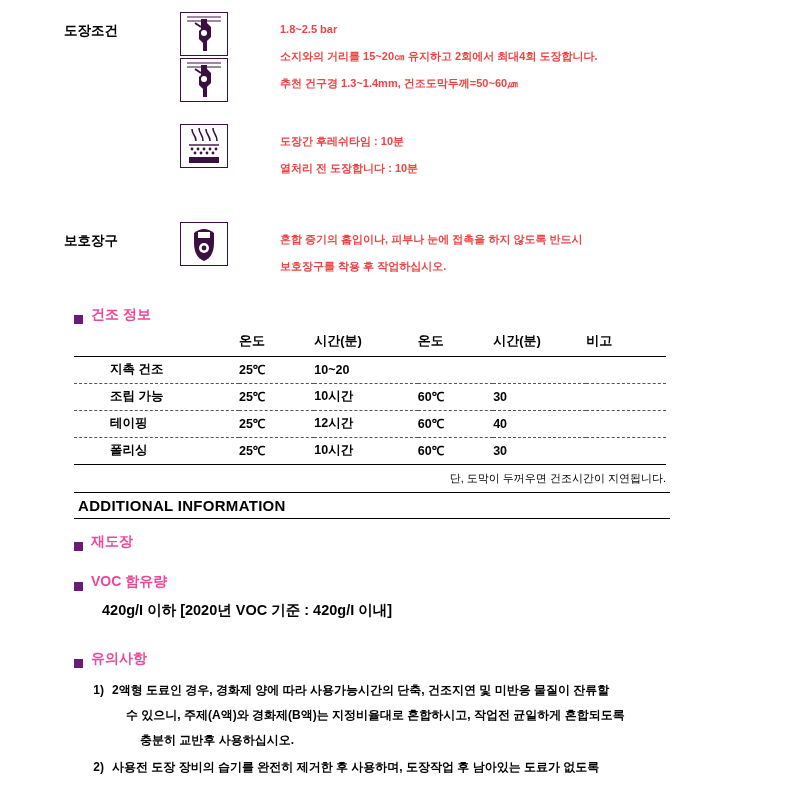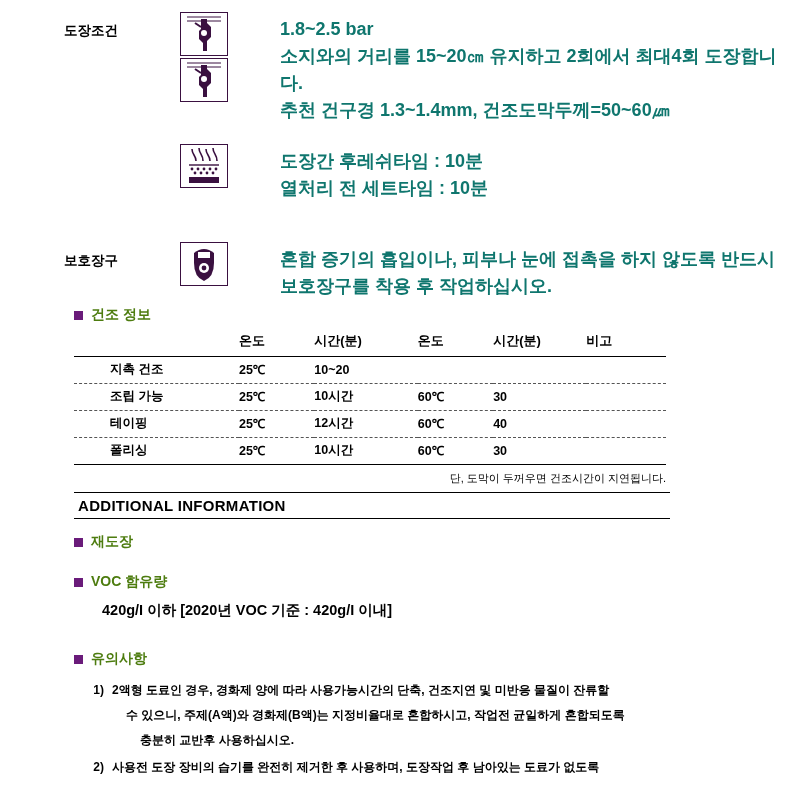--- a/index.html
+++ b/index.html
@@ -54,33 +54,33 @@
     height: 42px;
     border: 1.5px solid #3a1040;
     margin-bottom: 2px;
     background: #fff;
     position: relative;
     overflow: hidden;
   }
   .spec-text {
     flex: 1;
     padding-top: 4px;
-    font-size: 18px;
+    font-size: 11px;
     line-height: 27px;
     font-weight: bold;
-    color: #0f766e;
+    color: #ef4444;
   }
 
   
   .sq-heading {
     display: flex;
-    align-items: center;
+    align-items: flex-end;
     font-size: 14px;
     font-weight: bold;
-    color: #4d7c0f;
+    color: #ec4899;
   }
   .sq-heading .sq {
     width: 9px;
     height: 9px;
     background: #6a1b7a;
     margin-right: 8px;
     display: inline-block;
   }
 
   
@@ -237,21 +237,21 @@
                 <circle cx="20" cy="28" r="1.4"></circle>
               <circle cx="26" cy="28" r="1.4"></circle>
                 <circle cx="32" cy="28" r="1.4"></circle>
             </g>
             <rect x="8" y="32" width="30" height="6" fill="#3a1040"></rect>
           </svg>
         </div>
       </div>
       <div class="spec-text">
         <div>도장간 후레쉬타임 : 10분</div>
-        <div>열처리 전 세트타임 : 10분</div>
+        <div>열처리 전 도장합니다 : 10분</div>
       </div>
     </div>
 
     <div class="spec-row" style="margin-top:40px;">
       <div class="spec-label">보호장구</div>
       <div class="spec-icons">
         <div class="icon-box">
           <svg width="46" height="42" viewBox="0 0 46 42">
             <rect x="0" y="0" width="46" height="42" fill="#ffffff"></rect>
             <path d="M13 10 Q23 2 33 10 L33 20 Q33 34 23 38 Q13 34 13 20 Z" fill="#3a1040"></path>

